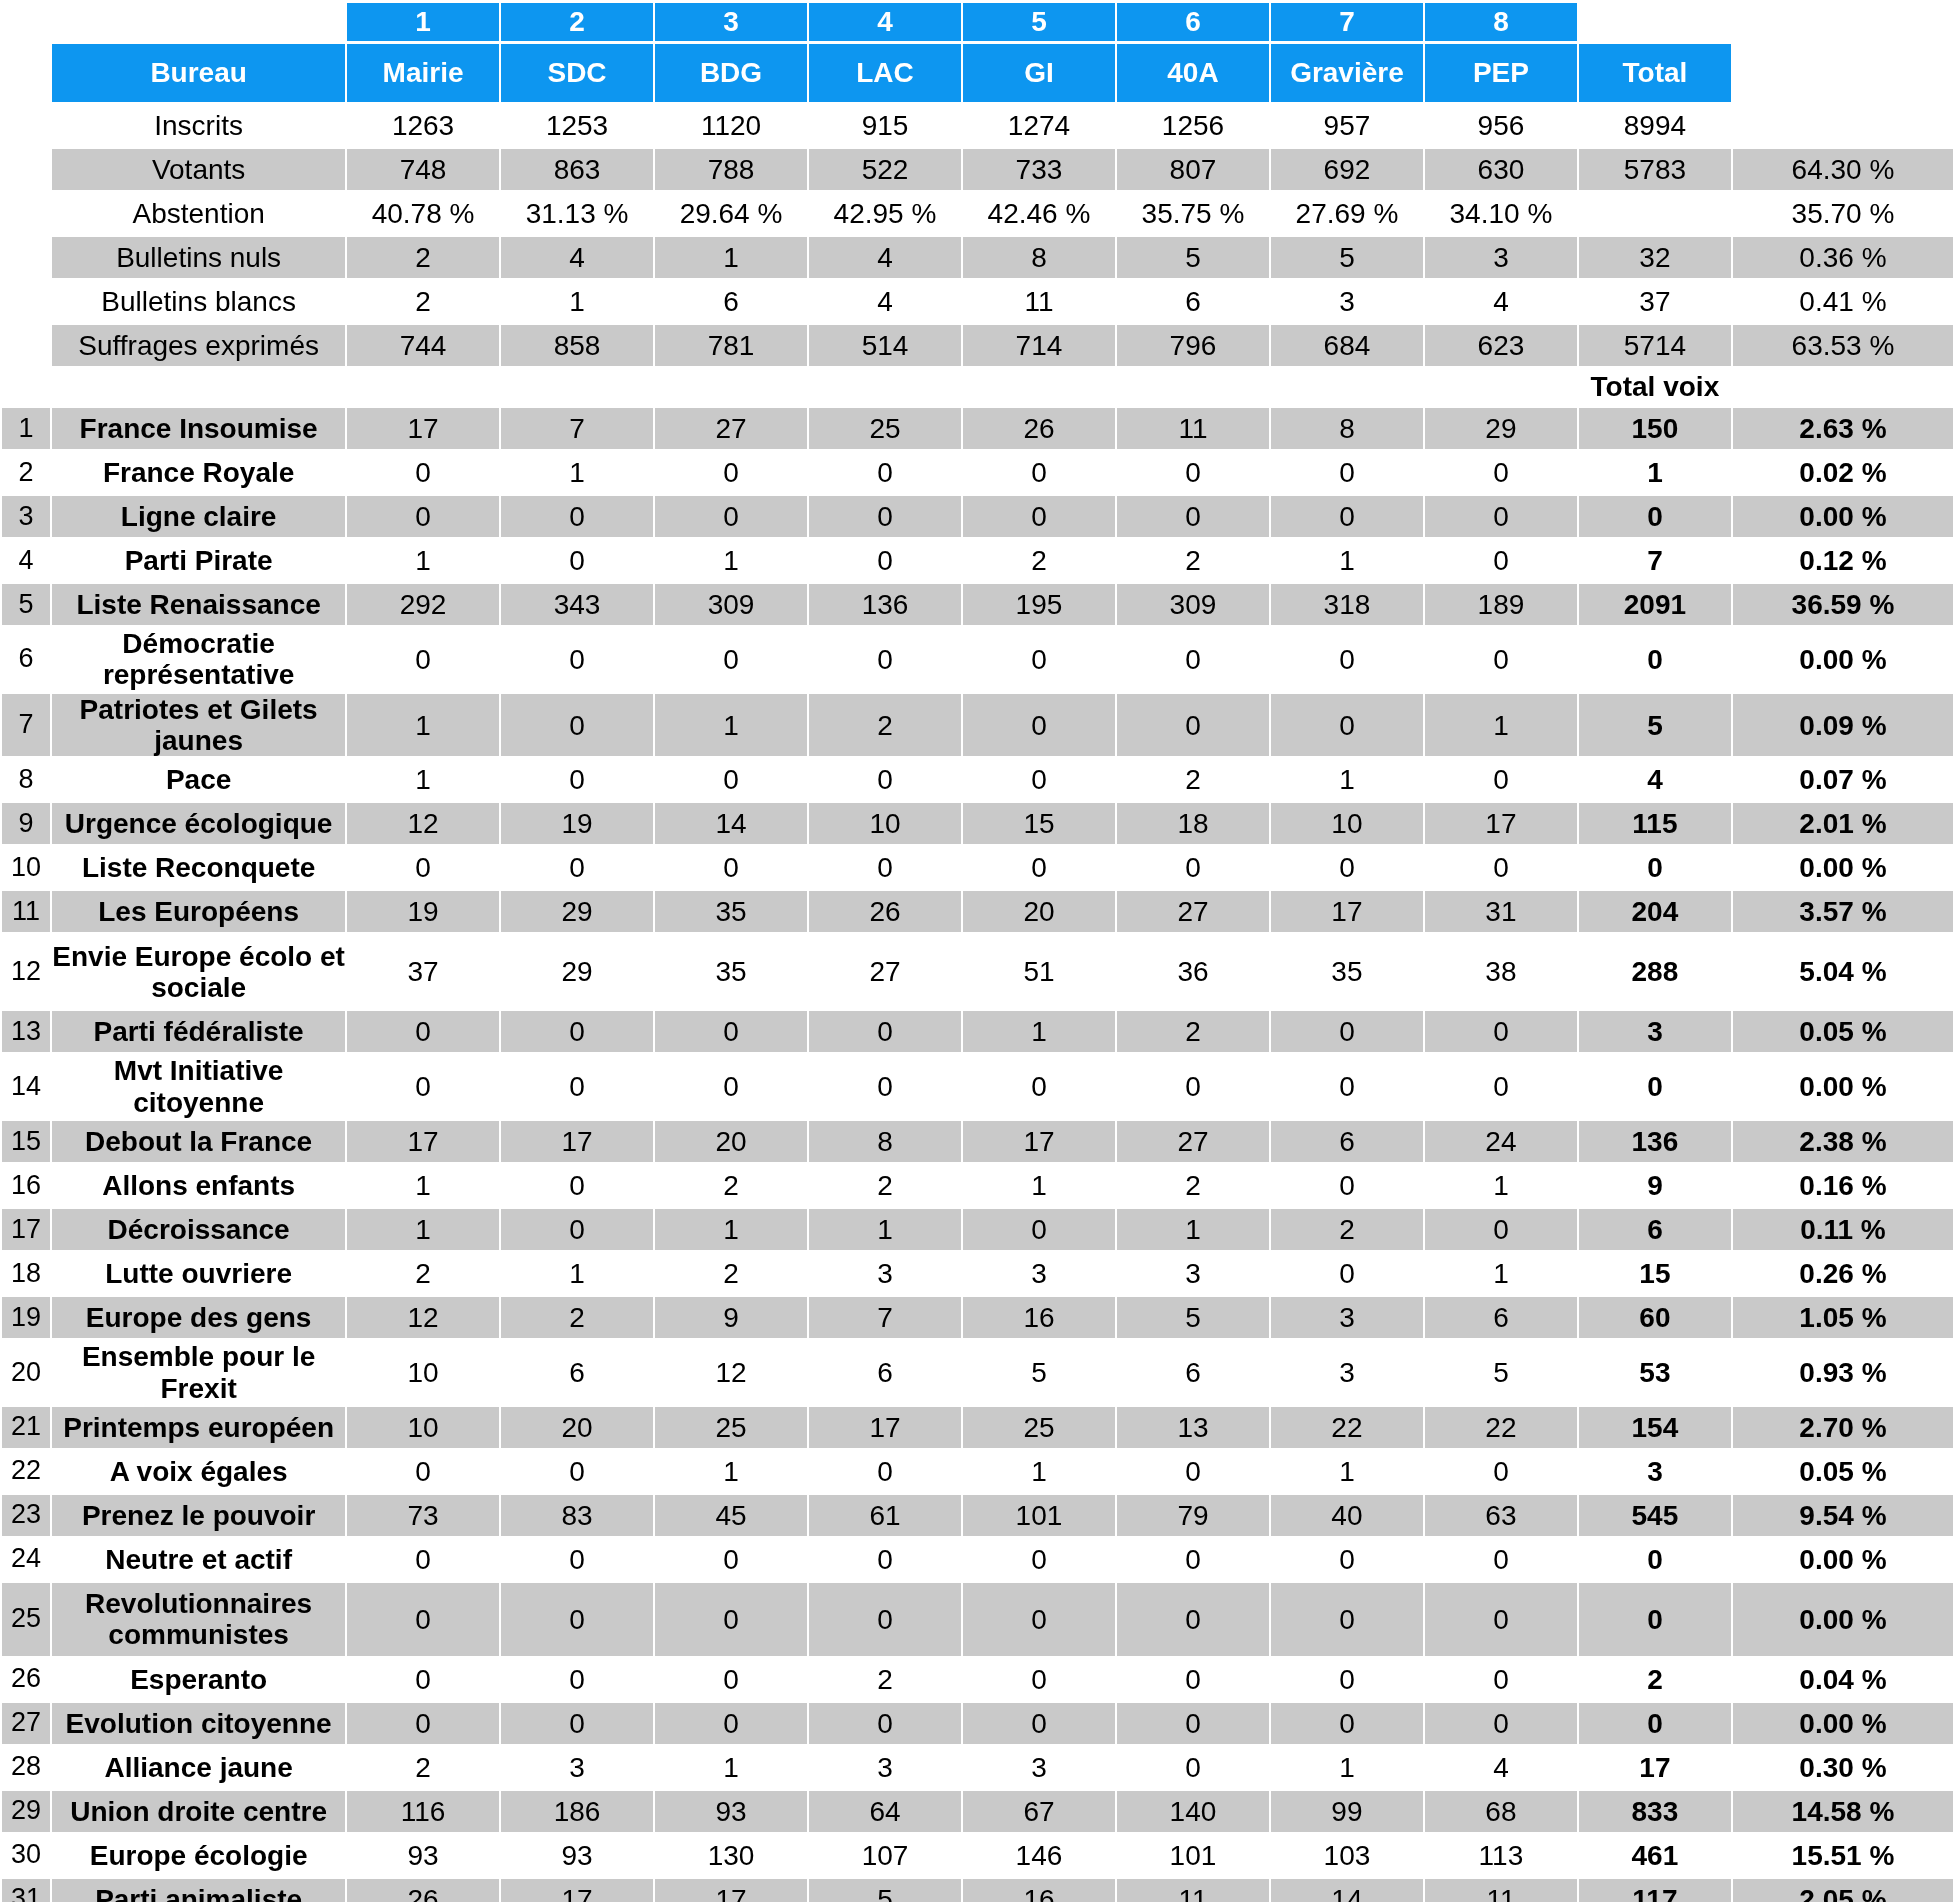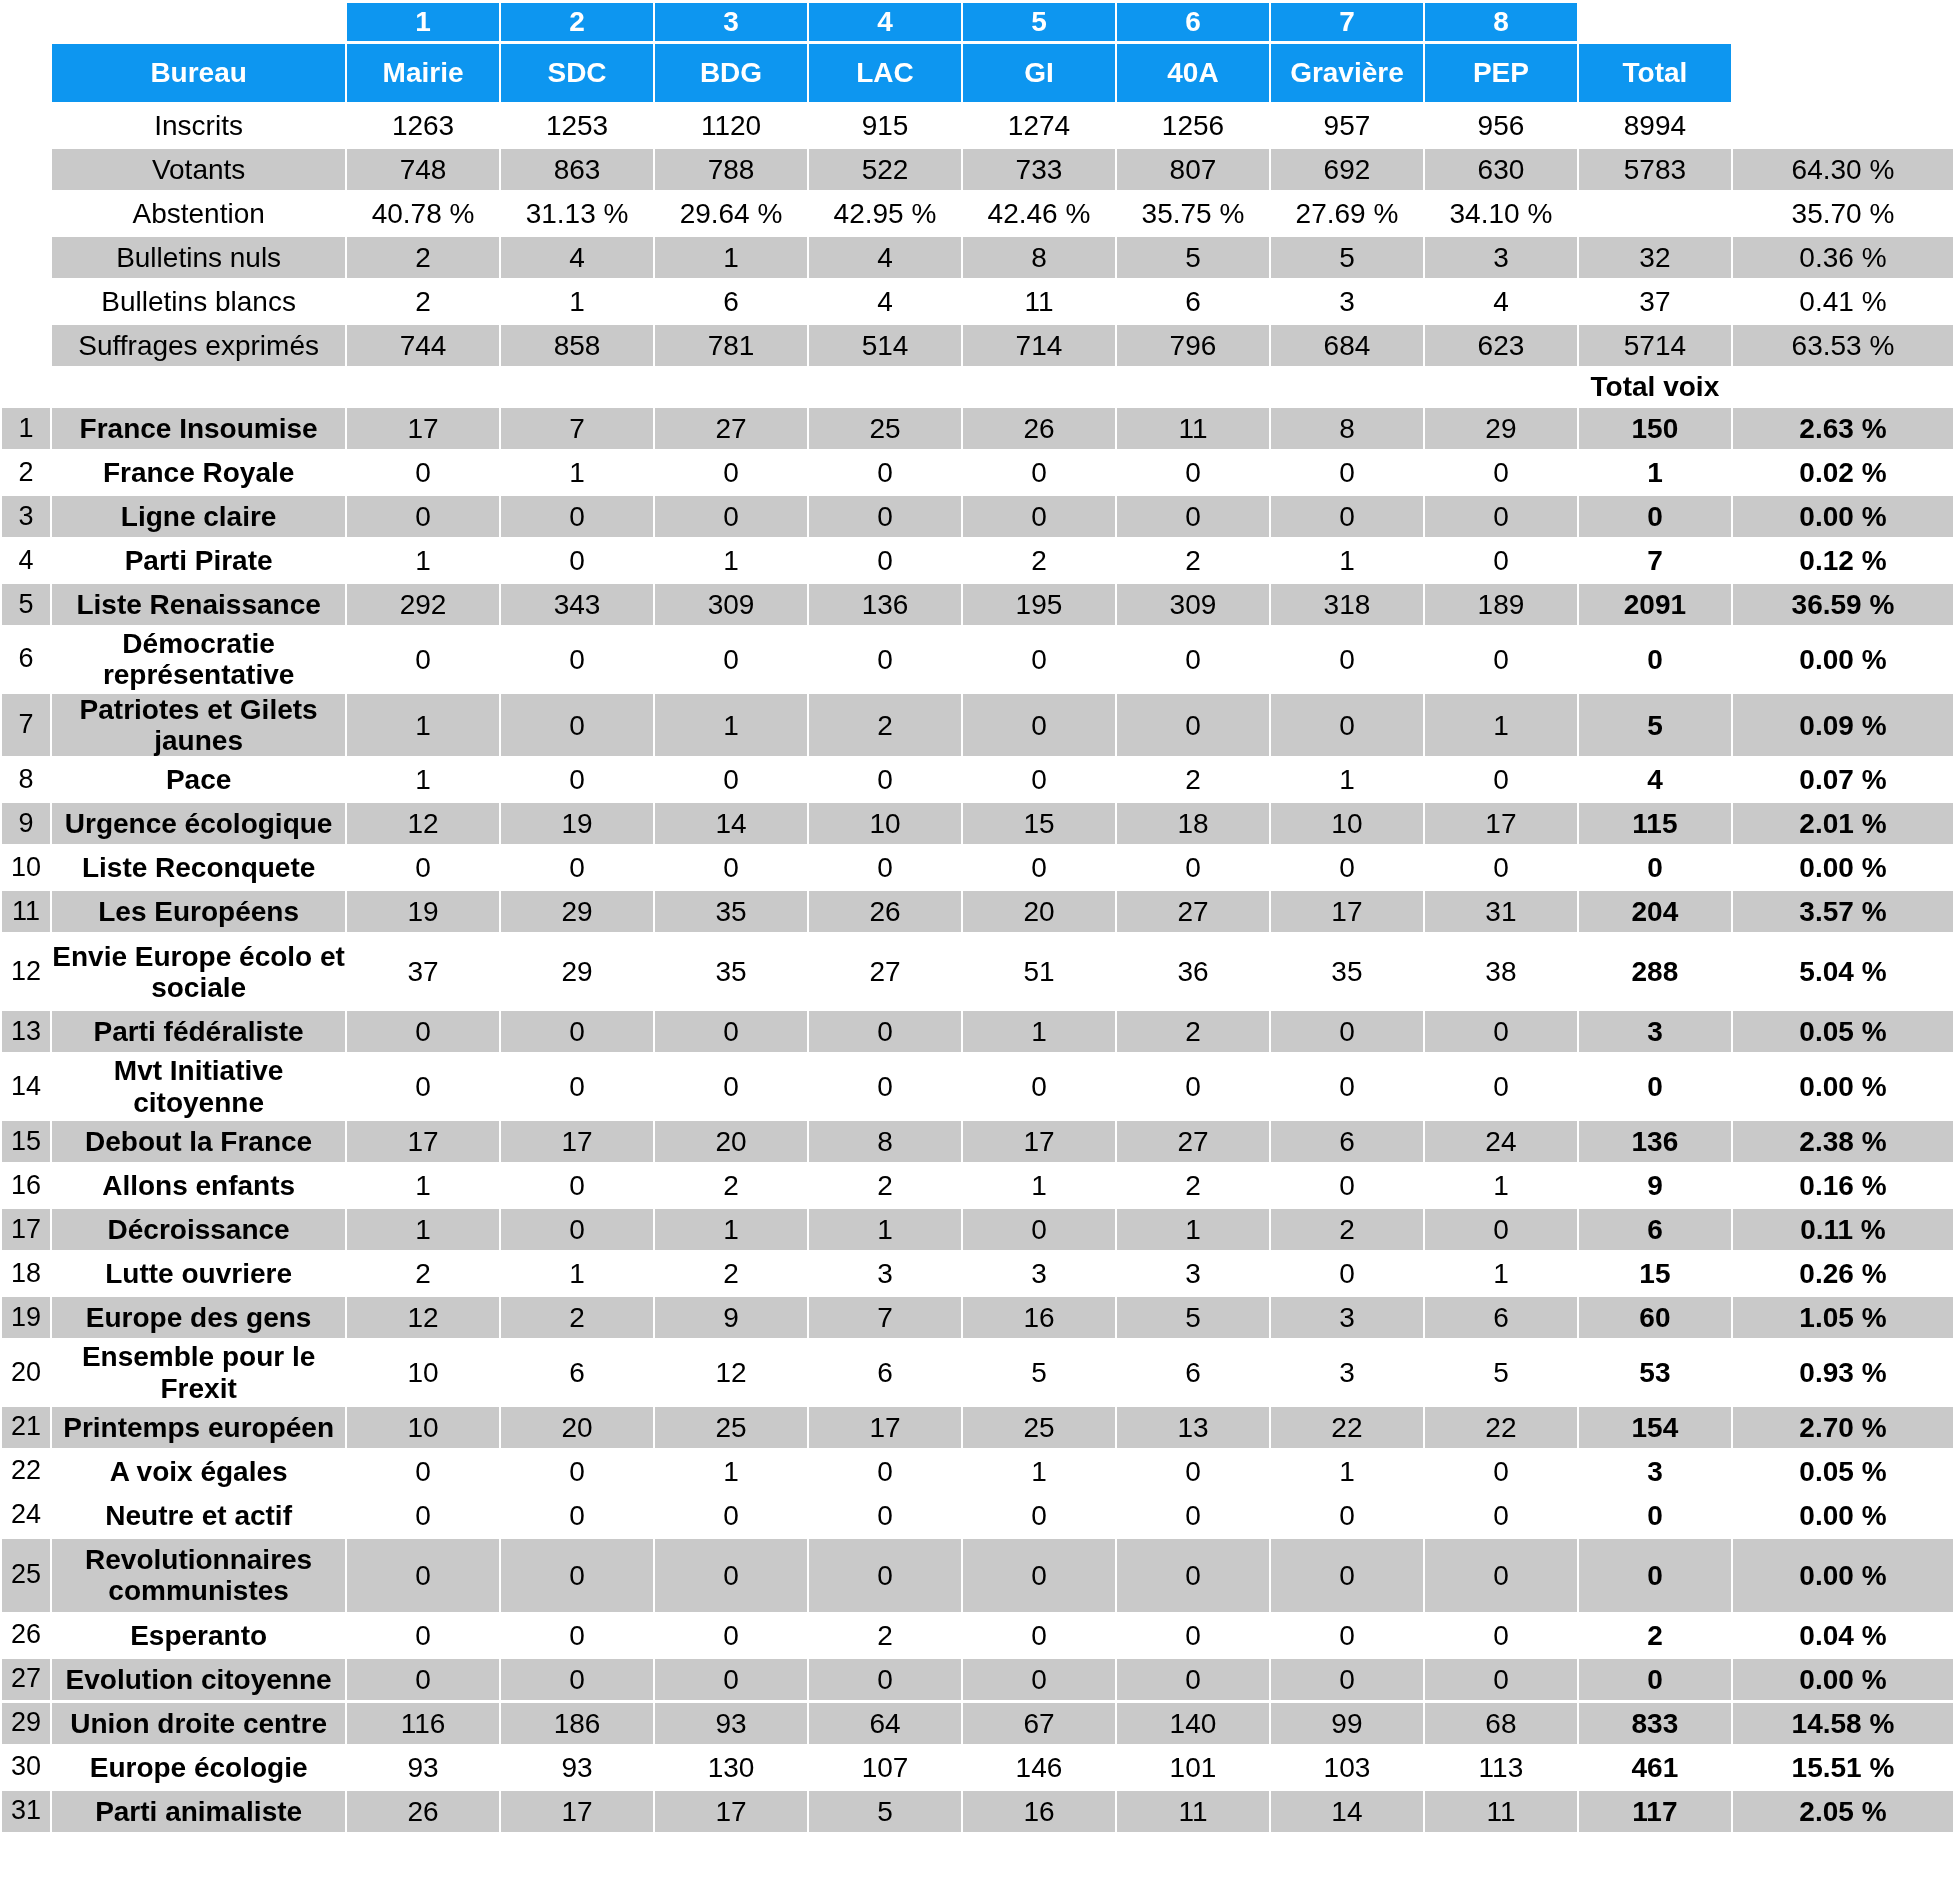--- a/index.html
+++ b/index.html
@@ -516,20 +516,34 @@
           <td class="plain p-val">1</td>
           <td class="plain p-val">0</td>
           <td class="plain p-val">1</td>
           <td class="plain p-val">0</td>
           <td class="plain p-val">1</td>
           <td class="plain p-val">0</td>
           <td class="plain p-tot">3</td>
           <td class="plain p-pct">0.05 %</td>
         </tr>
         <tr>
+          <td class="shade p-idx">23</td>
+          <td class="shade p-name">Prenez le pouvoir</td>
+          <td class="shade p-val">73</td>
+          <td class="shade p-val">83</td>
+          <td class="shade p-val">45</td>
+          <td class="shade p-val">61</td>
+          <td class="shade p-val">101</td>
+          <td class="shade p-val">79</td>
+          <td class="shade p-val">40</td>
+          <td class="shade p-val">63</td>
+          <td class="shade p-tot">545</td>
+          <td class="shade p-pct">9.54 %</td>
+        </tr>
+        <tr>
           <td class="plain p-idx">24</td>
           <td class="plain p-name">Neutre et actif</td>
           <td class="plain p-val">0</td>
           <td class="plain p-val">0</td>
           <td class="plain p-val">0</td>
           <td class="plain p-val">0</td>
           <td class="plain p-val">0</td>
           <td class="plain p-val">0</td>
           <td class="plain p-val">0</td>
           <td class="plain p-val">0</td>
@@ -570,20 +584,34 @@
           <td class="shade p-val">0</td>
           <td class="shade p-val">0</td>
           <td class="shade p-val">0</td>
           <td class="shade p-val">0</td>
           <td class="shade p-val">0</td>
           <td class="shade p-val">0</td>
           <td class="shade p-val">0</td>
           <td class="shade p-val">0</td>
           <td class="shade p-tot">0</td>
           <td class="shade p-pct">0.00 %</td>
+        </tr>
+        <tr>
+          <td class="plain p-idx">28</td>
+          <td class="plain p-name">Alliance jaune</td>
+          <td class="plain p-val">2</td>
+          <td class="plain p-val">3</td>
+          <td class="plain p-val">1</td>
+          <td class="plain p-val">3</td>
+          <td class="plain p-val">3</td>
+          <td class="plain p-val">0</td>
+          <td class="plain p-val">1</td>
+          <td class="plain p-val">4</td>
+          <td class="plain p-tot">17</td>
+          <td class="plain p-pct">0.30 %</td>
         </tr>
         <tr>
           <td class="shade p-idx">29</td>
           <td class="shade p-name">Union droite centre</td>
           <td class="shade p-val">116</td>
           <td class="shade p-val">186</td>
           <td class="shade p-val">93</td>
           <td class="shade p-val">64</td>
           <td class="shade p-val">67</td>
           <td class="shade p-val">140</td>

